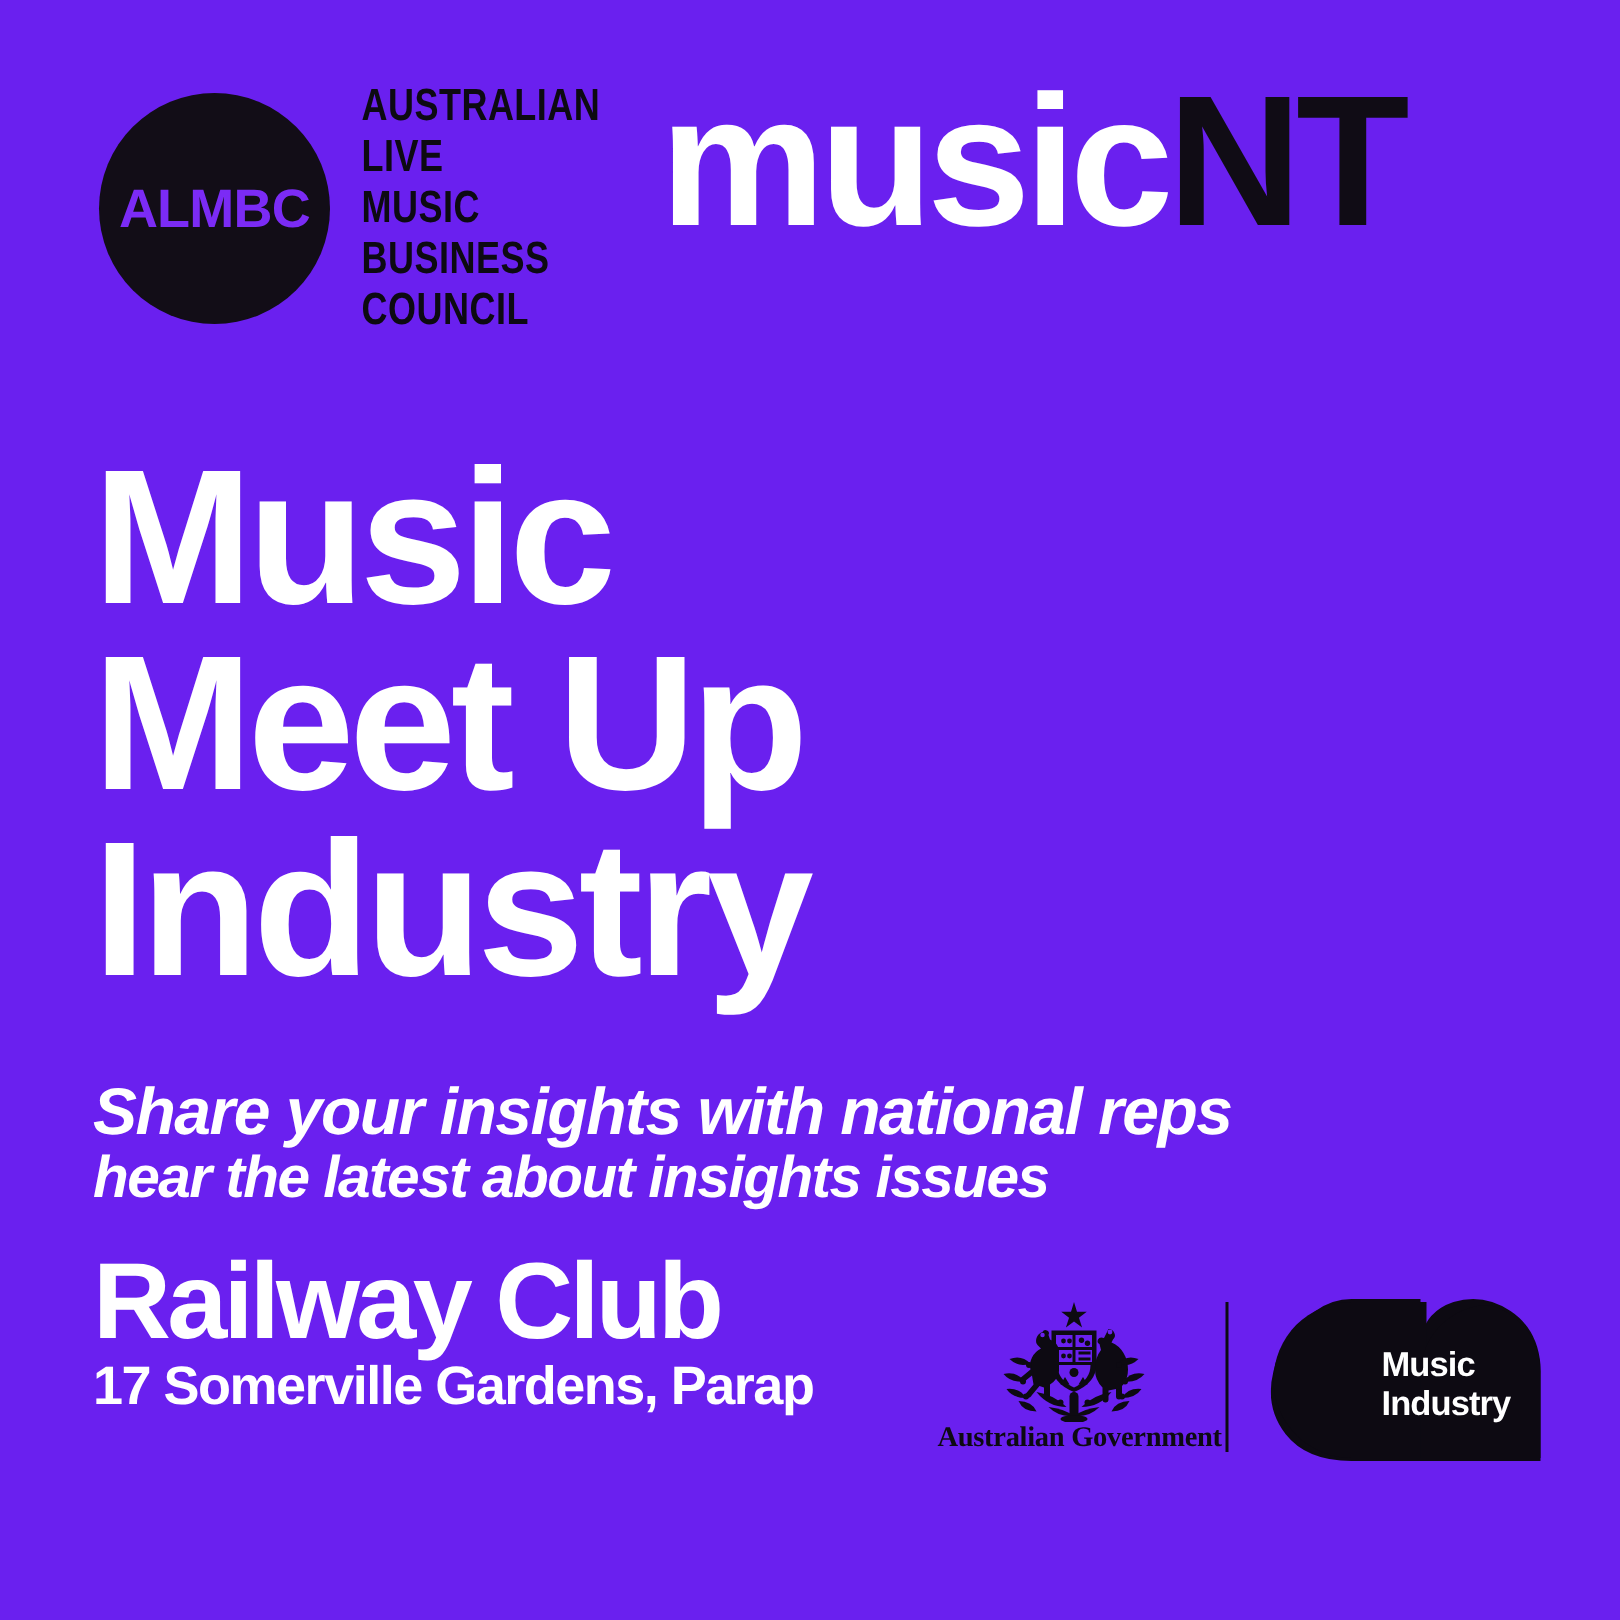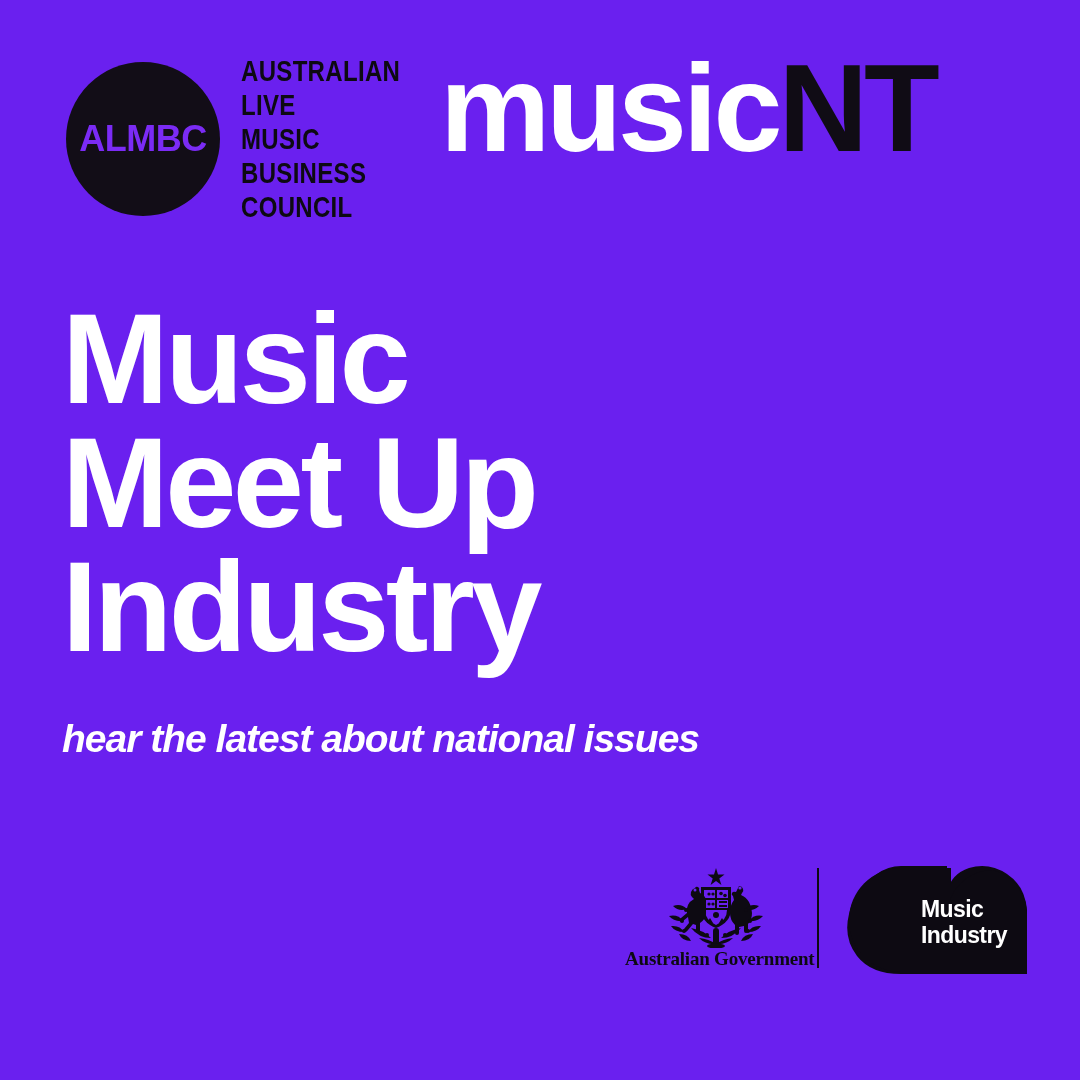--- a/index.html
+++ b/index.html
@@ -199,23 +199,28 @@
 
   <div id="musicnt-logo"><span id="musicnt-music">music</span><span id="musicnt-nt">NT</span></div>
 
   <div id="headline">
     <div>Music</div>
     <div>Meet Up</div>
     <div>Industry</div>
   </div>
 
   <div id="subtitle">
-    <div id="subtitle-line2">hear the latest about national issues</div>
-  </div>
-
+    <div id="subtitle-line1">Share your insights with national reps</div>
+    <div id="subtitle-line2">hear the latest about insights issues</div>
+  </div>
+
+  <div id="venue-block">
+    <div id="venue-name">Railway Club</div>
+    <div id="venue-address">17 Somerville Gardens, Parap</div>
+  </div>
 
 
   <div id="footer-logos">
 
     <div id="ausgov-logo">
       <svg id="coat-of-arms" viewBox="0 0 130 82">
         <g fill="#0d0a12">
 
           <path d="M65 2 L67 8.5 L73.5 8.5 L68.3 12.5 L70.4 19 L65 15 L59.6 19
                    L61.7 12.5 L56.5 8.5 L63 8.5 Z"></path>

